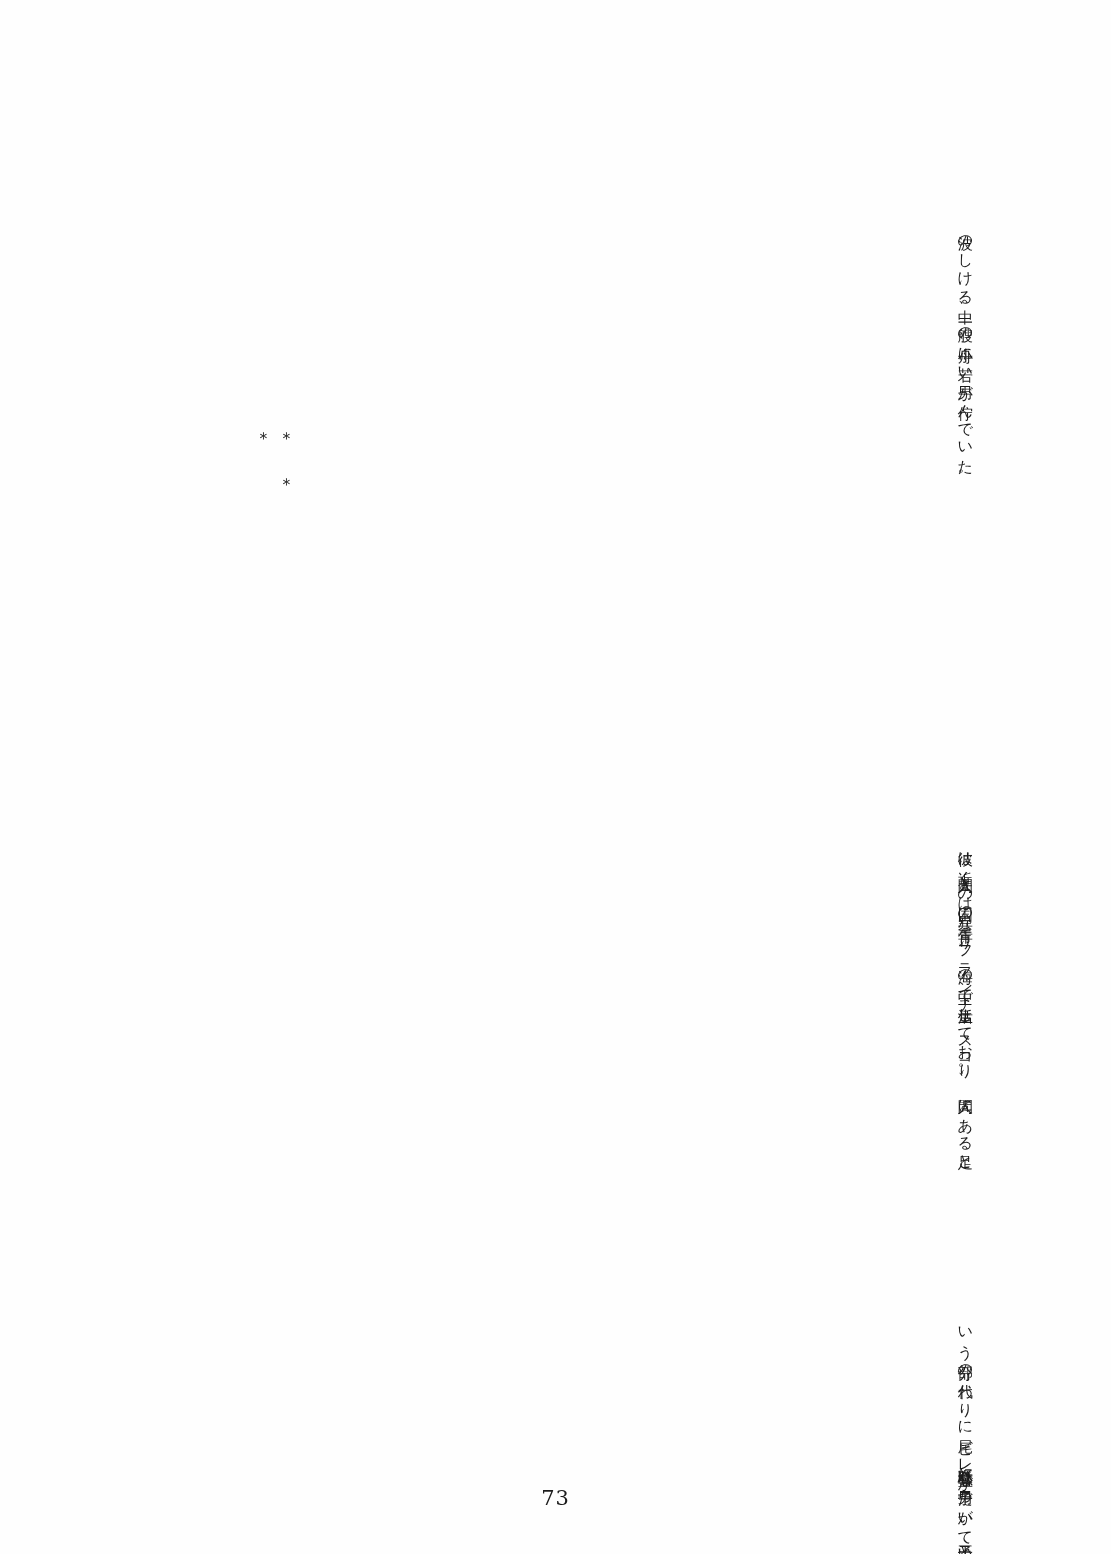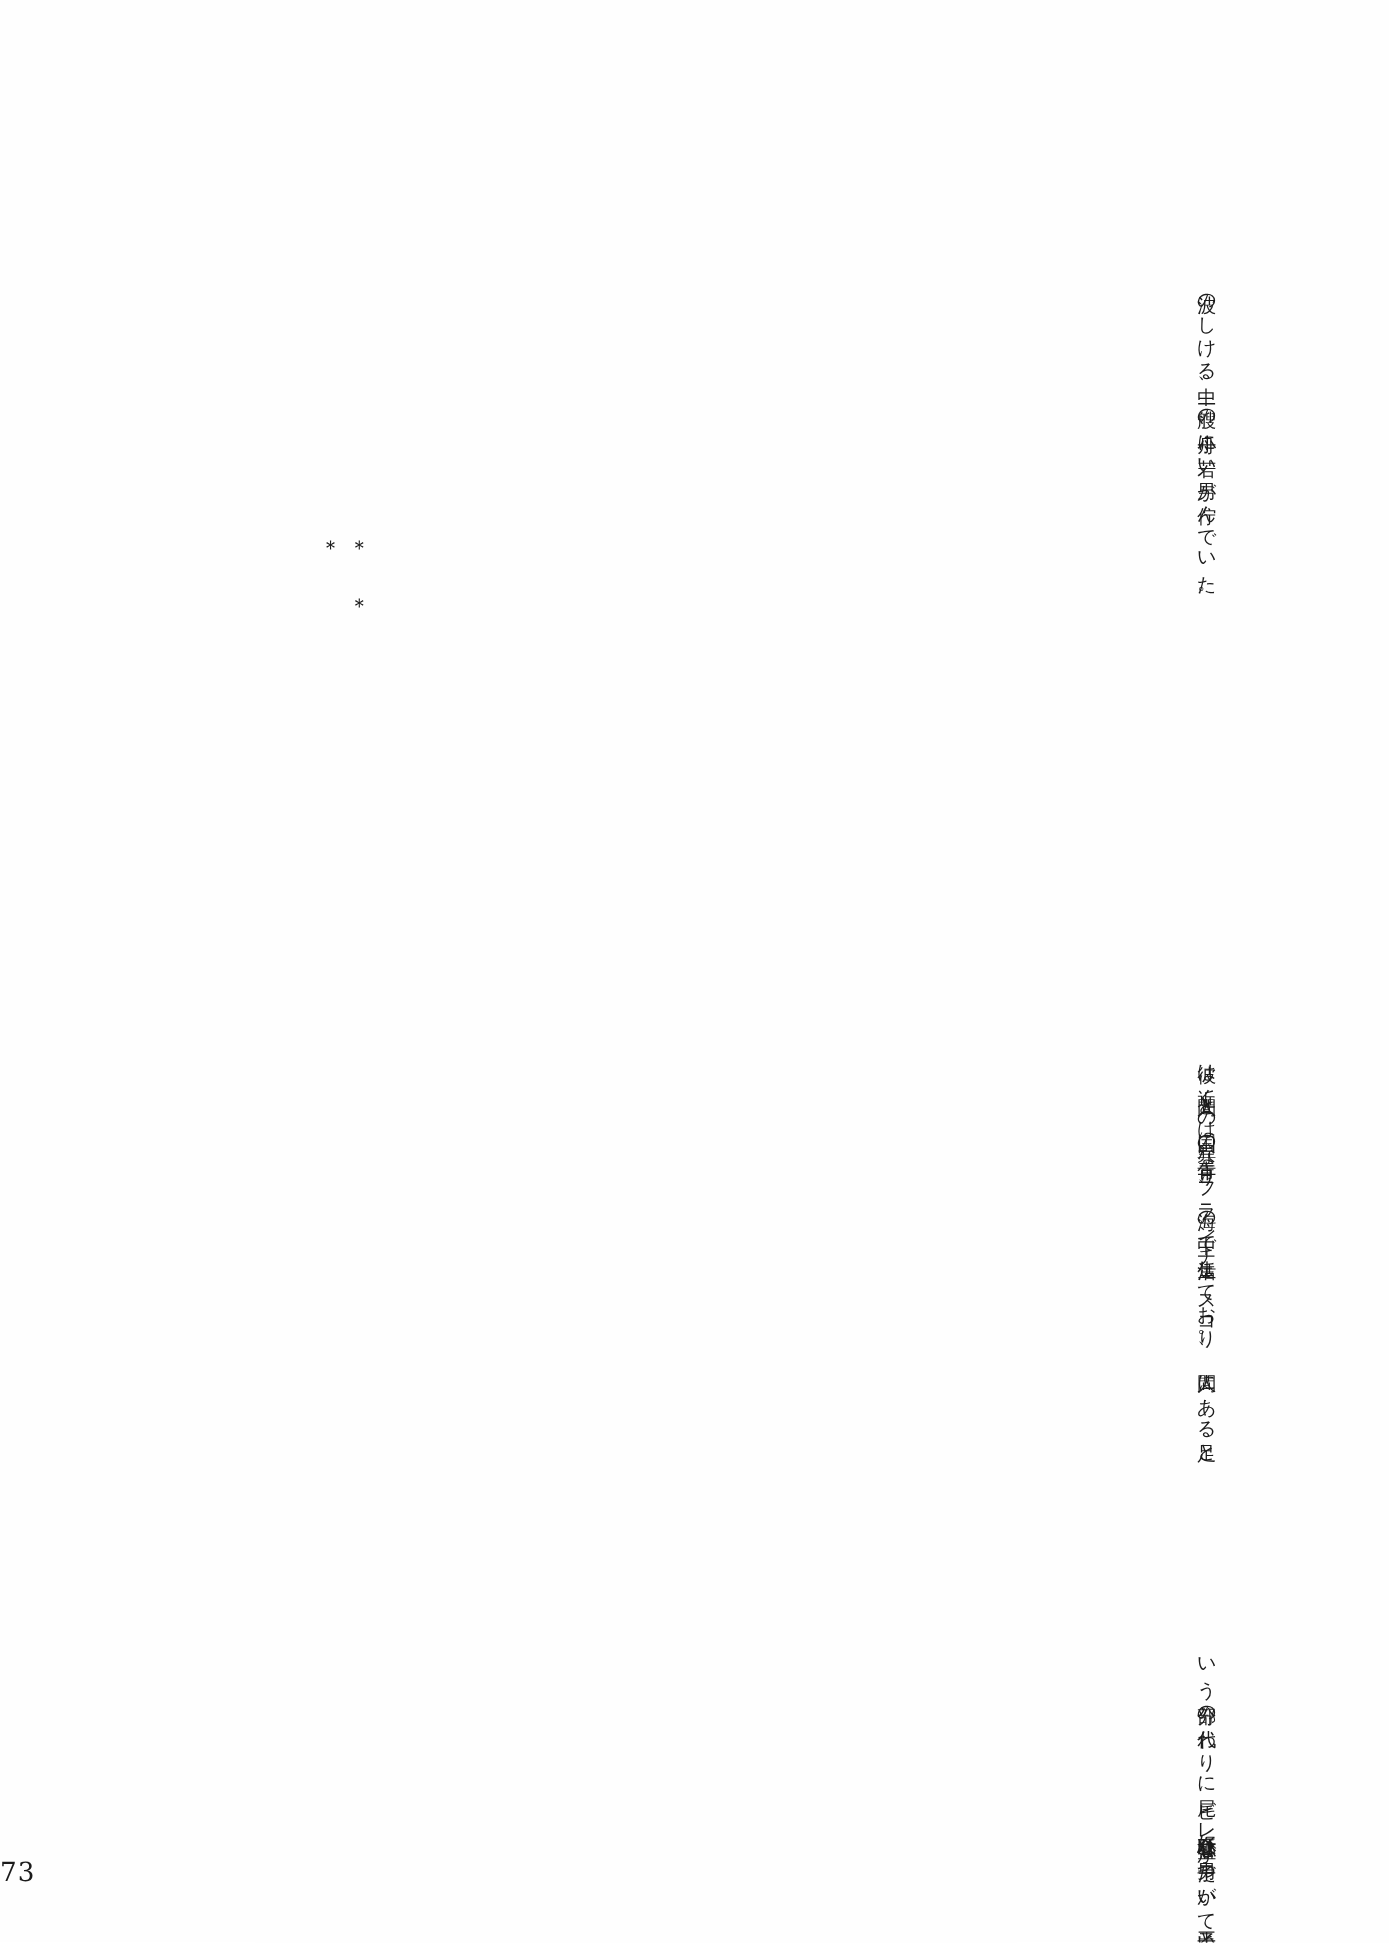--- a/index.html
+++ b/index.html
@@ -73,21 +73,21 @@
     top: 420px;
     right: 812px;
     height: 90px;
   }
 
   .page-number {
     position: absolute;
     left: 0;
     right: 0;
     bottom: 44px;
-    text-align: left;
+    text-align: center;
     font-size: 21px;
     letter-spacing: 0.04em;
     color: #1b1b1b;
     font-family: "DejaVu Serif", "Liberation Serif", serif;
   }
 </style>
 </head>
 <body>
 
 <div class="page">

